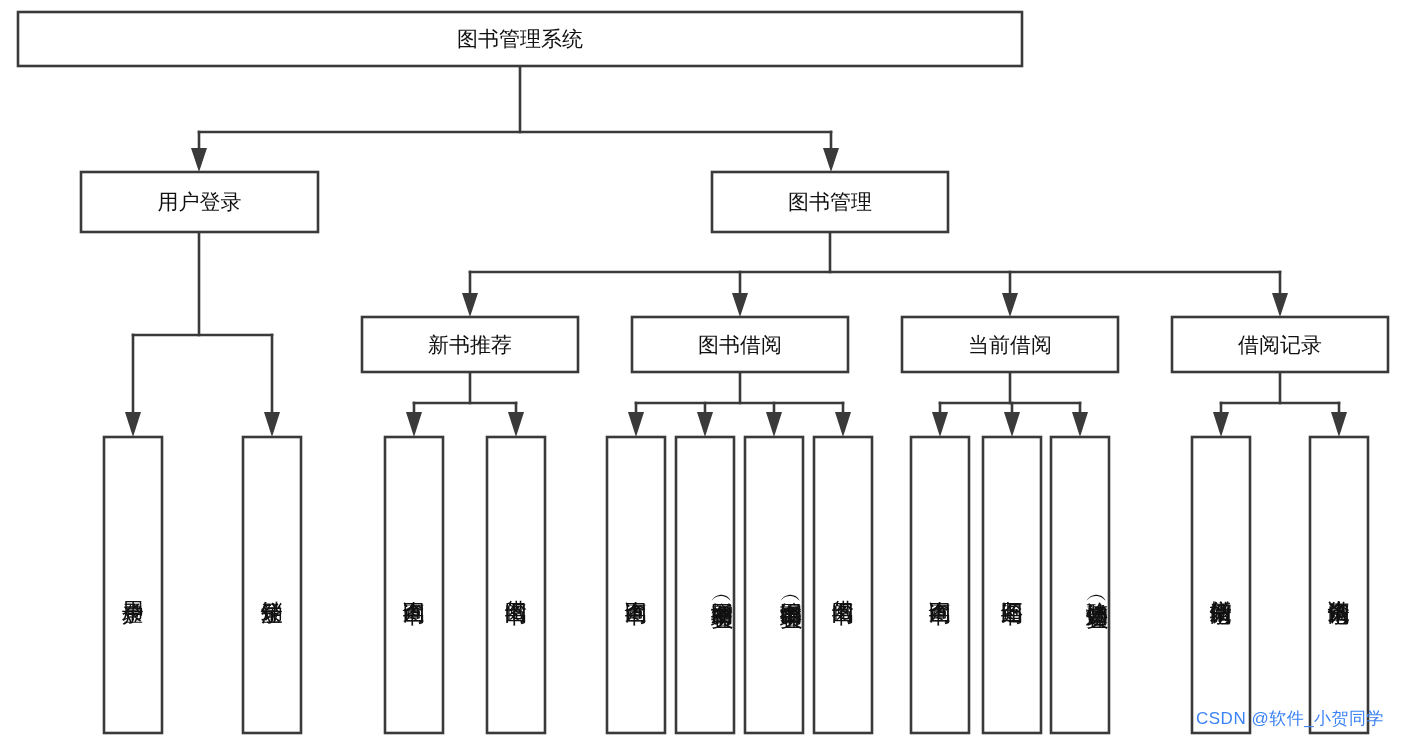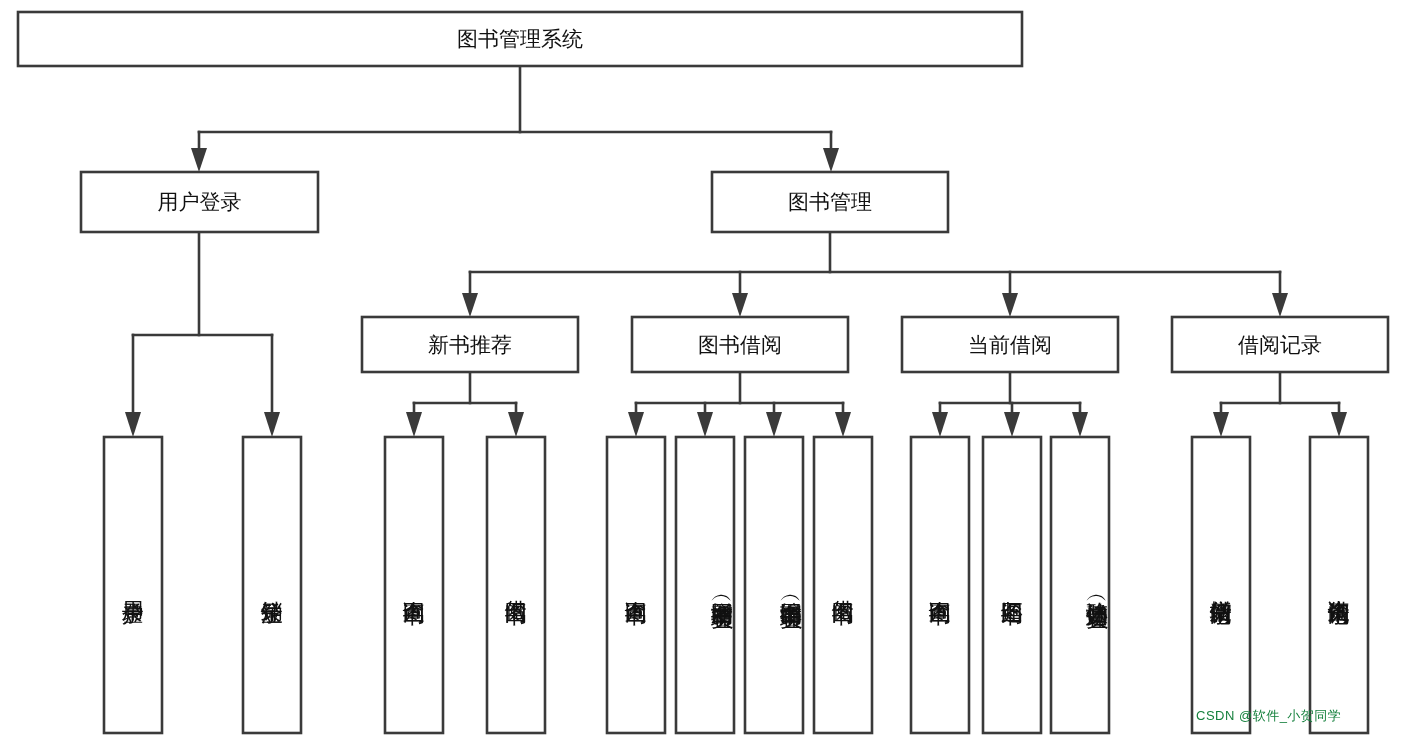--- a/index.html
+++ b/index.html
@@ -62,22 +62,22 @@
     align-items: center;
     justify-content: center;
     text-align: center;
     white-space: nowrap;
     pointer-events: none;
     user-select: none;
   }
   .watermark {
     position: absolute;
     font-family: "Liberation Sans", "DejaVu Sans", sans-serif;
-    font-size: 13px;
-    color: #15803d;
+    font-size: 17px;
+    color: #3b82f6;
     white-space: nowrap;
     letter-spacing: 0.5px;
   }
 </style>
 </head>
 <body>
 
 <div id="diagram-root">
 
   <svg id="flow-svg" viewBox="0 0 1405 747">

